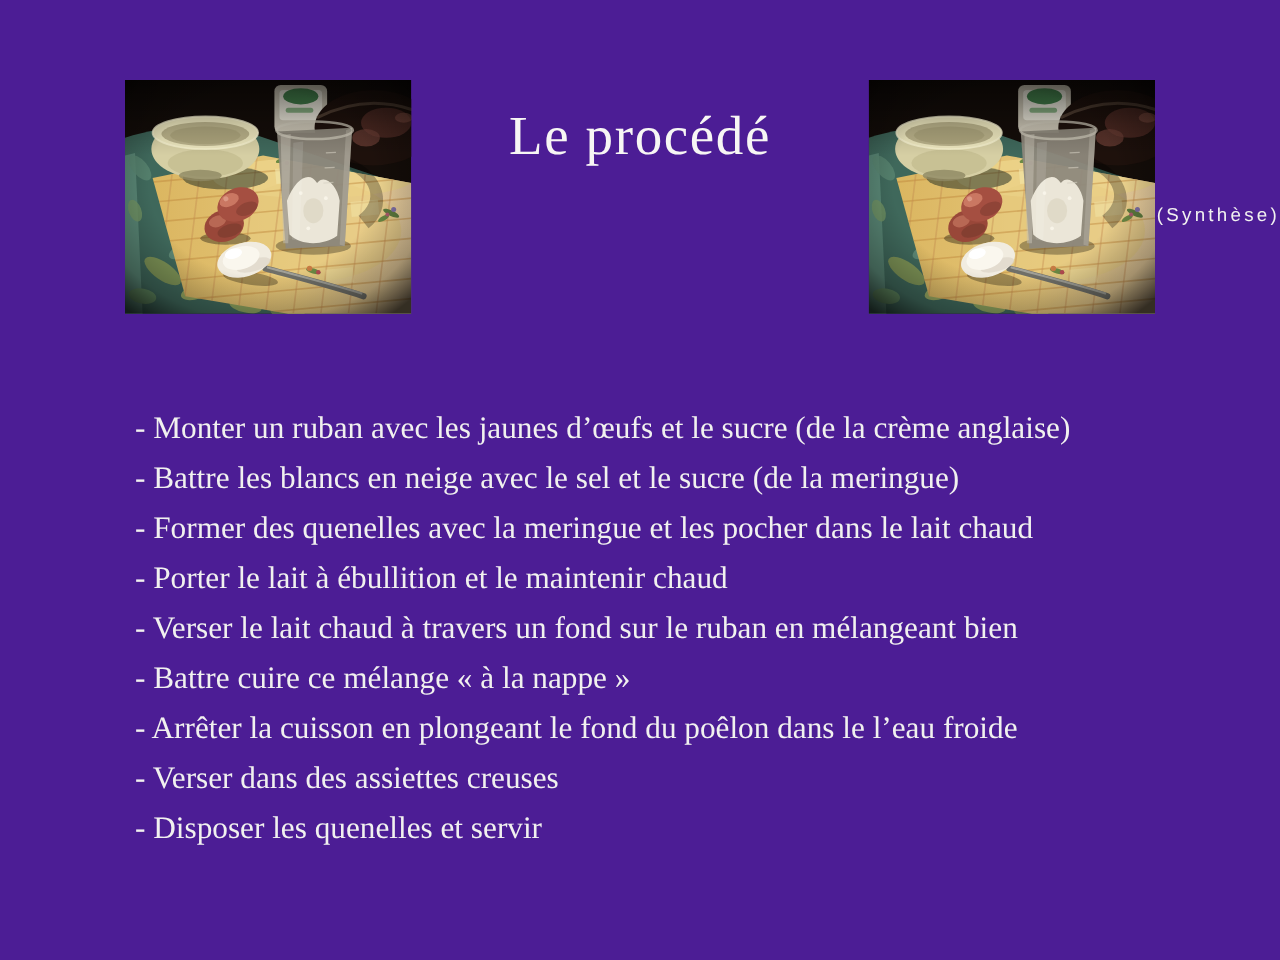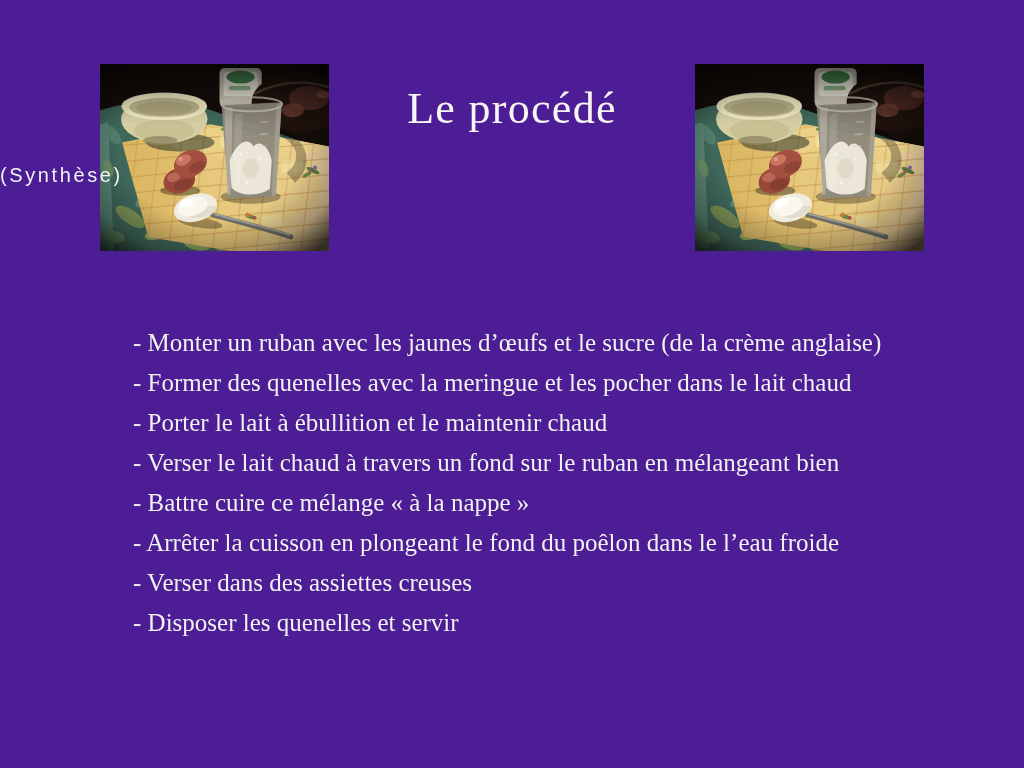--- a/index.html
+++ b/index.html
@@ -10,29 +10,29 @@
   .photo{position:absolute;top:64px;width:229px;height:187px;filter:blur(.4px) saturate(.96);}
   .photo-left{left:100px;}
   .photo-right{left:695px;}
   .photo svg{display:block;width:100%;height:100%;}
   .title{
     position:absolute;top:87px;left:0;width:100%;margin:0;text-align:center;
     font-family:"Liberation Serif","DejaVu Serif",serif;font-weight:normal;
     font-size:44px;line-height:1;letter-spacing:1.3px;color:#f7f6f4;
   }
   .subtitle{
-    position:absolute;top:165px;left:0;width:100%;text-align:left;
+    position:absolute;top:165px;left:0;width:100%;text-align:right;
     font-family:"Liberation Sans","DejaVu Sans",sans-serif;
-    font-size:20px;line-height:1;letter-spacing:2.6px;color:#f2f2f0;
+    font-size:15px;line-height:1;letter-spacing:2.6px;color:#f2f2f0;
   }
   .steps{
     position:absolute;left:108px;top:323px;
     font-size:25px;line-height:40px;color:#f1f1ef;white-space:nowrap;
   }
-  .step{height:40px;margin-left:25px;}
+  .step{height:40px;}
   .defs-holder{position:absolute;width:0;height:0;overflow:hidden;}
 </style>
 </head>
 <body>
 
 <div class="slide">
 
   <svg class="defs-holder" aria-hidden="true">
     <defs>
       <linearGradient id="matg" x1="0" y1="0" x2="1" y2="0">
@@ -200,20 +200,21 @@
     </svg>
   </div>
 
   <h1 class="title">Le procédé</h1>
   <div class="subtitle">(Synthèse)</div>
 
   <div class="steps">
 
       <div class="step">- Monter un ruban avec les jaunes d’œufs et le sucre (de la crème anglaise)</div>
 
+      <div class="step">- Battre les blancs en neige avec le sel et le sucre (de la meringue)</div>
 
       <div class="step">- Former des quenelles avec la meringue et les pocher dans le lait chaud</div>
 
       <div class="step">- Porter le lait à ébullition et le maintenir chaud</div>
 
 
       <div class="step">- Verser le lait chaud à travers un fond sur le ruban en mélangeant bien</div>
 
       <div class="step">- Battre cuire ce mélange « à la nappe »</div>
 

